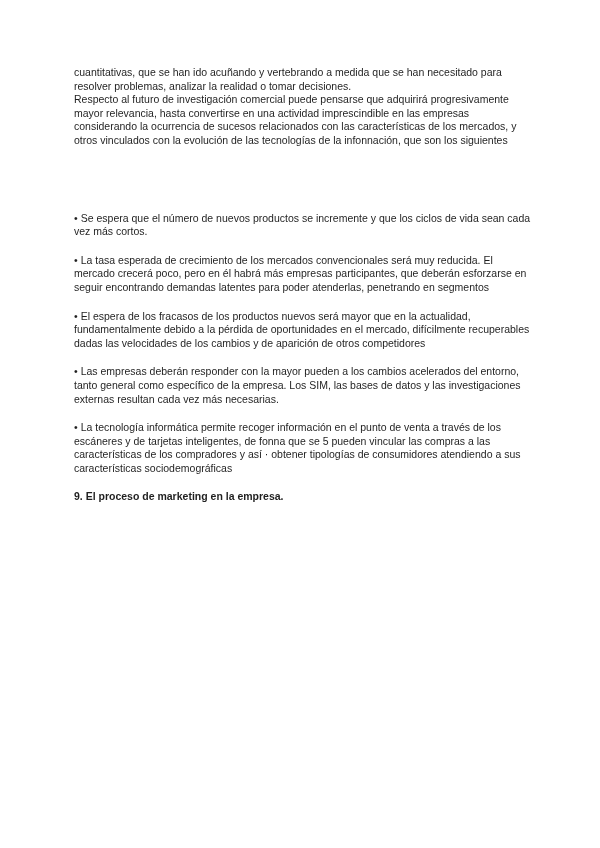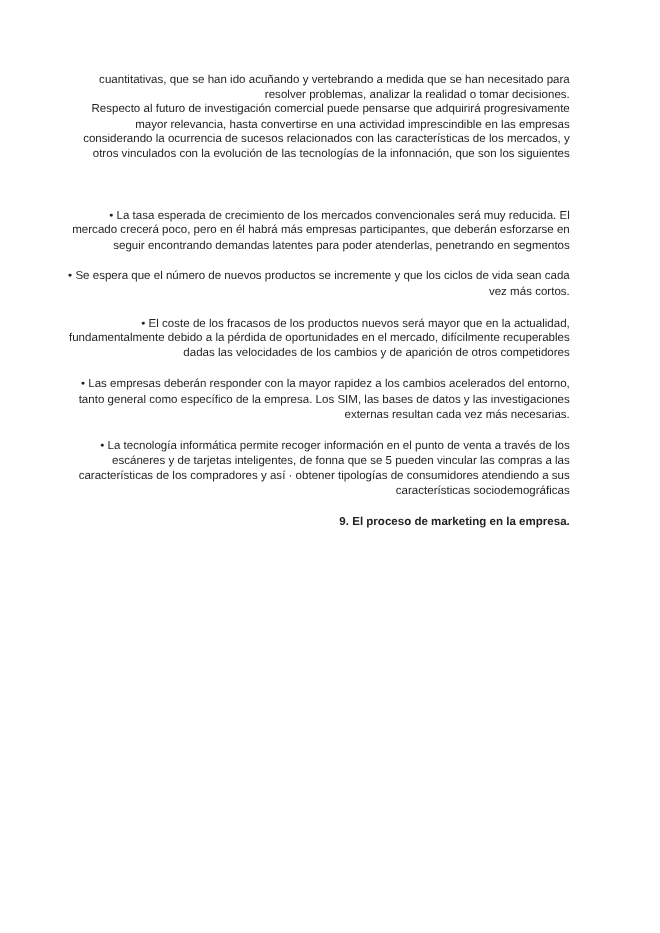--- a/index.html
+++ b/index.html
@@ -12,34 +12,34 @@
     width: 600px;
     height: 848px;
     background: #ffffff;
     overflow: hidden;
     font-family: "Liberation Sans", "DejaVu Sans", sans-serif;
     color: #1f1f1f;
   }
   .content {
     position: absolute;
     top: 66px;
-    left: 58px;
+    left: 74px;
     width: 460px;
     font-size: 10.5px;
     line-height: 13.6px;
-    text-align: right;
+    text-align: left;
   }
   .content p {
     margin: 0;
   }
   p.para-lead {
     margin-bottom: 0;
   }
   p.para-intro {
-    margin-bottom: 42px;
+    margin-bottom: 64px;
   }
   p.bullet {
     margin-bottom: 15px;
   }
   p.bullet .glyph {
     margin-right: 3px;
   }
   p.section-heading {
     margin-top: 13px;
     font-weight: bold;
@@ -48,27 +48,27 @@
 </head>
 <body>
 
 <div class="page">
   <div class="content">
 
     <p class="para-lead">cuantitativas, que se han ido acuñando y vertebrando a medida que se han necesitado para resolver problemas, analizar la realidad o tomar decisiones.</p>
 
     <p class="para-intro">Respecto al futuro de investigación comercial puede pensarse que adquirirá progresivamente mayor relevancia, hasta convertirse en una actividad imprescindible en las empresas considerando la ocurrencia de sucesos relacionados con las características de los mercados, y otros vinculados con la evolución de las tecnologías de la infonnación, que son los siguientes</p>
 
+    <p class="bullet"><span class="glyph">•</span><span>Se espera que el número de nuevos productos se incremente y que los ciclos de vida sean cada vez más cortos.</span></p>
+
     <p class="bullet"><span class="glyph">•</span><span>La tasa esperada de crecimiento de los mercados convencionales será muy reducida. El mercado crecerá poco, pero en él habrá más empresas participantes, que deberán esforzarse en seguir encontrando demandas latentes para poder atenderlas, penetrando en segmentos</span></p>
 
-    <p class="bullet"><span class="glyph">•</span><span>Se espera que el número de nuevos productos se incremente y que los ciclos de vida sean cada vez más cortos.</span></p>
+    <p class="bullet"><span class="glyph">•</span><span>El espera de los fracasos de los productos nuevos será mayor que en la actualidad, fundamentalmente debido a la pérdida de oportunidades en el mercado, difícilmente recuperables dadas las velocidades de los cambios y de aparición de otros competidores</span></p>
 
-    <p class="bullet"><span class="glyph">•</span><span>El coste de los fracasos de los productos nuevos será mayor que en la actualidad, fundamentalmente debido a la pérdida de oportunidades en el mercado, difícilmente recuperables dadas las velocidades de los cambios y de aparición de otros competidores</span></p>
-
-    <p class="bullet"><span class="glyph">•</span><span>Las empresas deberán responder con la mayor rapidez a los cambios acelerados del entorno, tanto general como específico de la empresa. Los SIM, las bases de datos y las investigaciones externas resultan cada vez más necesarias.</span></p>
+    <p class="bullet"><span class="glyph">•</span><span>Las empresas deberán responder con la mayor pueden a los cambios acelerados del entorno, tanto general como específico de la empresa. Los SIM, las bases de datos y las investigaciones externas resultan cada vez más necesarias.</span></p>
 
 
     <p class="bullet"><span class="glyph">•</span><span>La tecnología informática permite recoger información en el punto de venta a través de los escáneres y de tarjetas inteligentes, de fonna que se 5 pueden vincular las compras a las características de los compradores y así · obtener tipologías de consumidores atendiendo a sus características sociodemográficas</span></p>
 
     <p class="section-heading">9. El proceso de marketing en la empresa.</p>
 
   </div>
 </div>
 
 </body></html>

